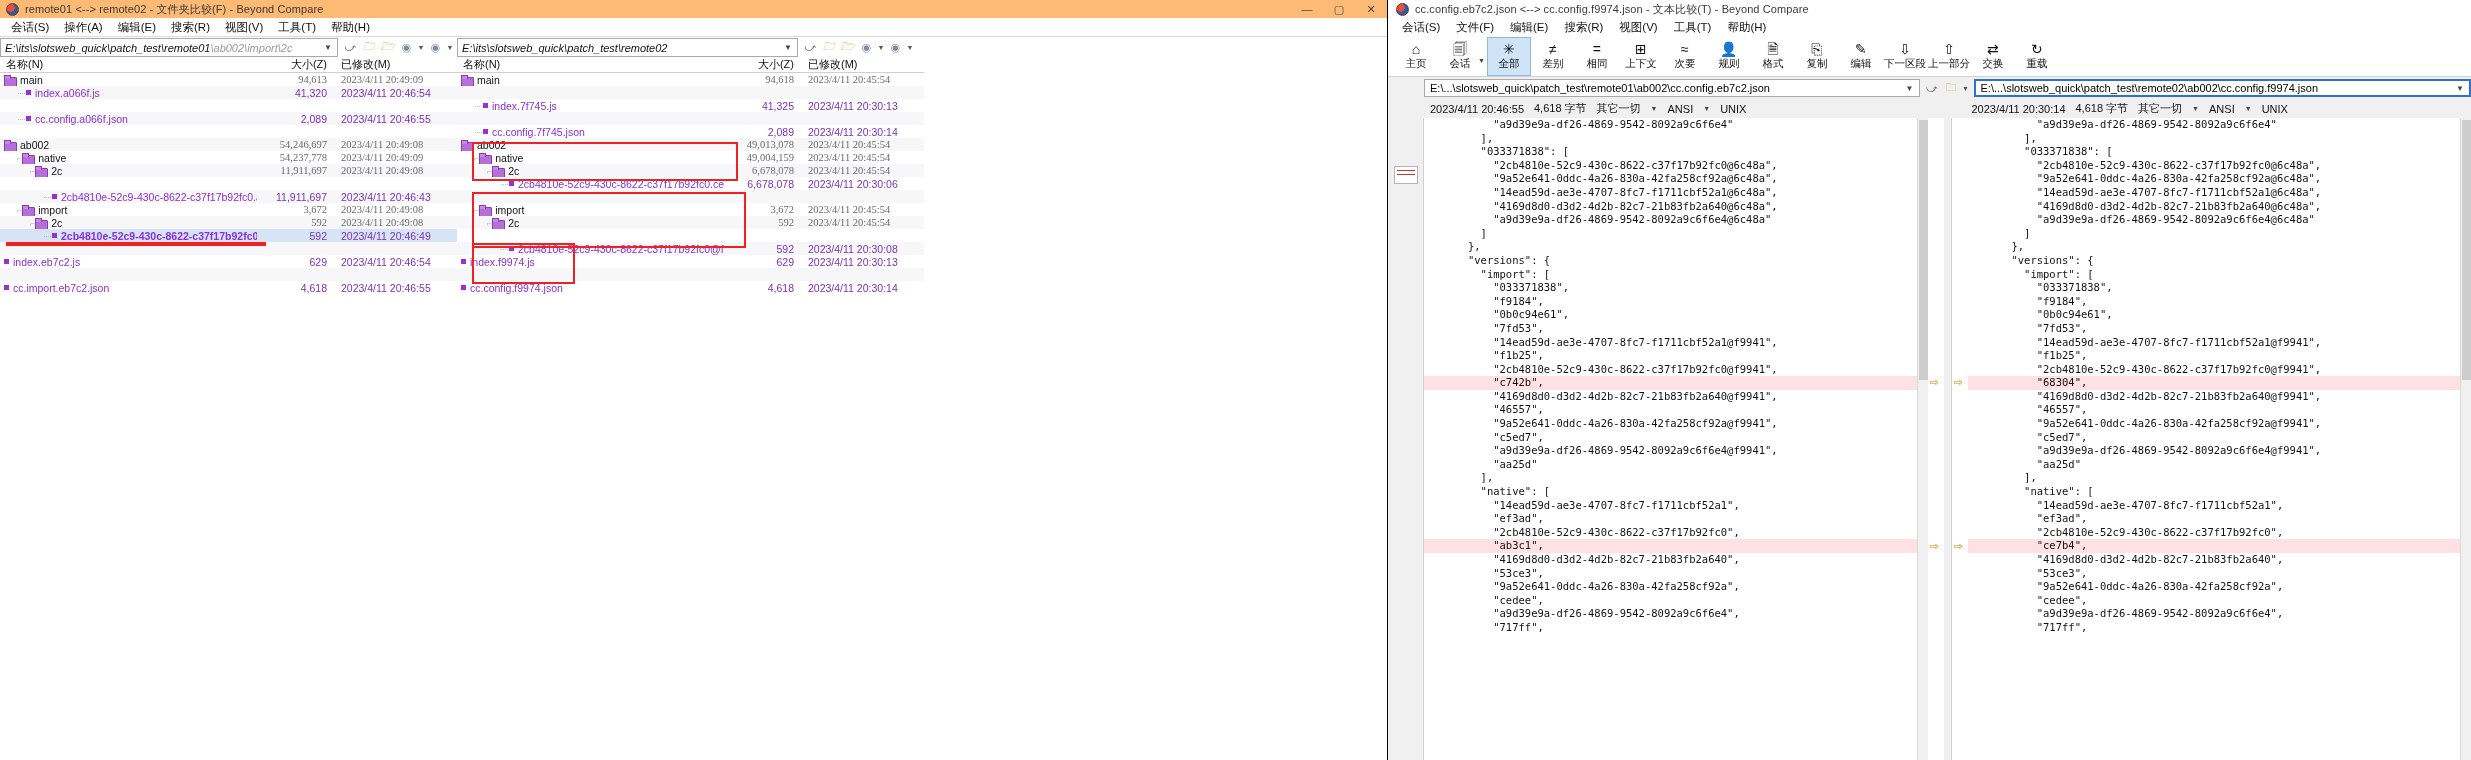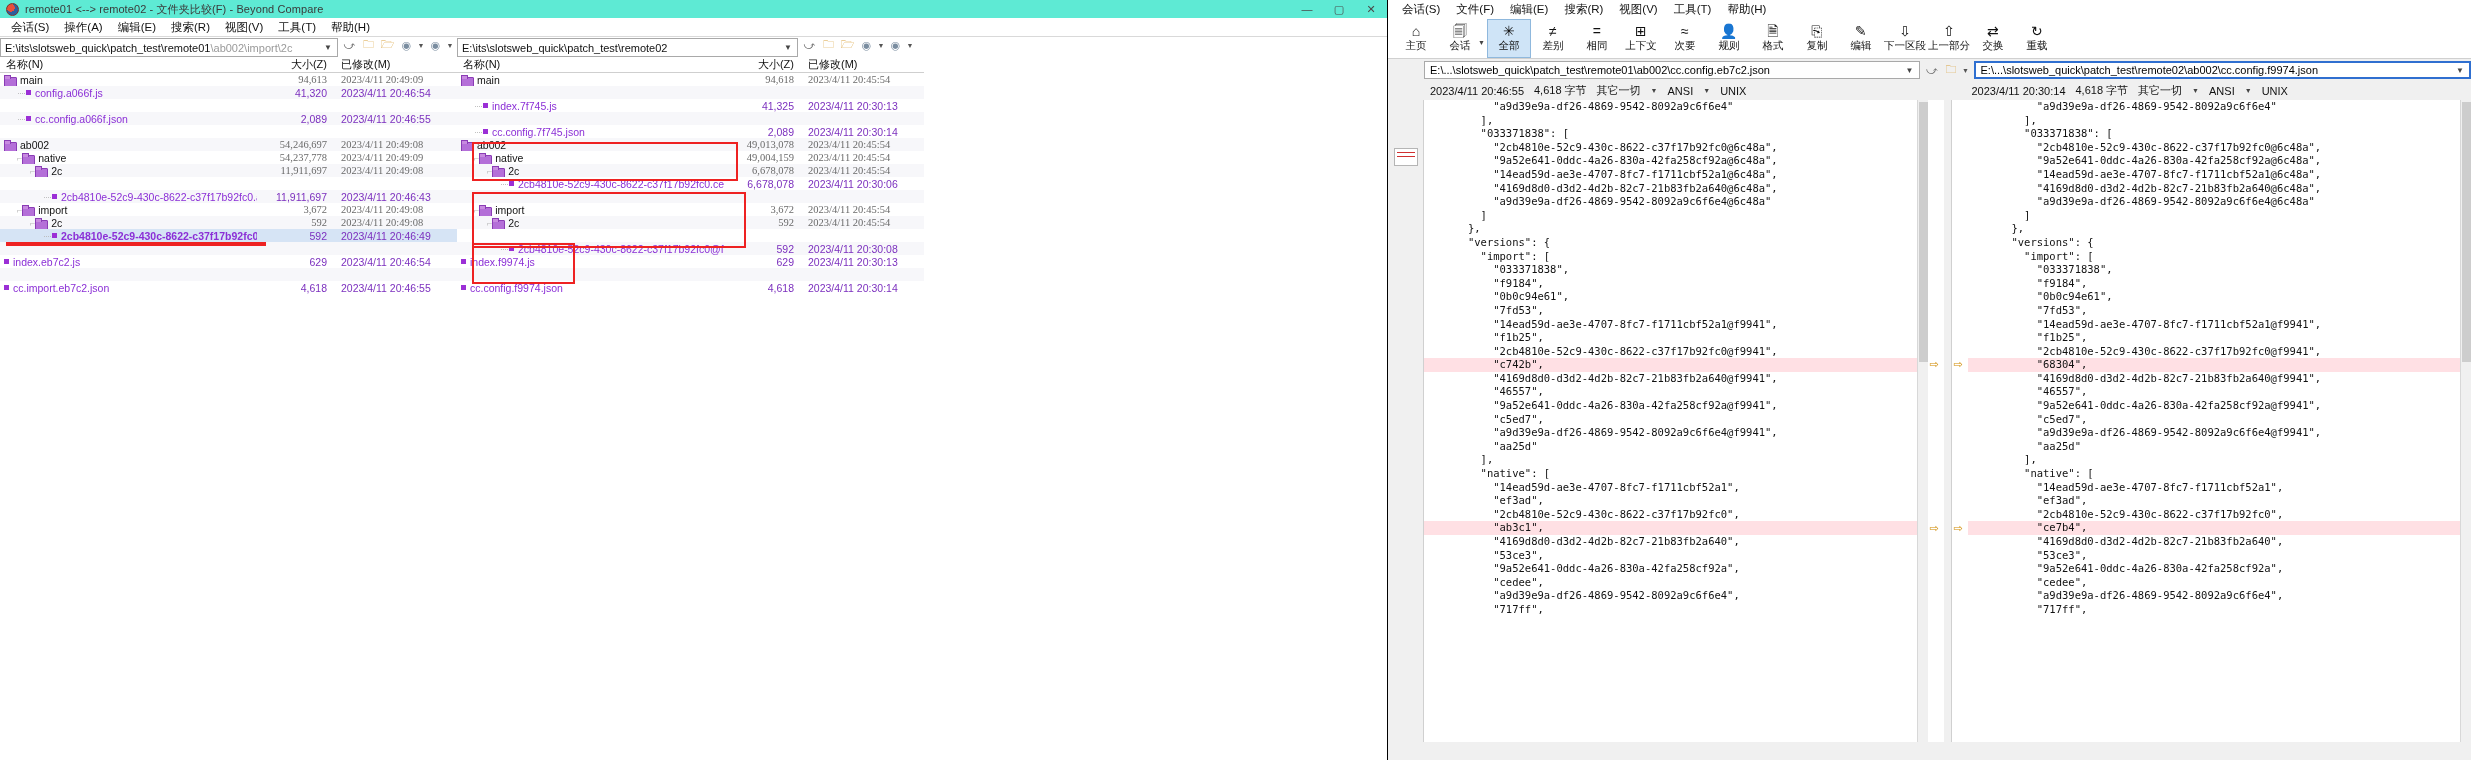--- a/index.html
+++ b/index.html
@@ -3,37 +3,37 @@
 <meta charset="utf-8">
 <style>
   * { box-sizing: border-box; margin:0; padding:0; }
   html,body { width:2471px; height:760px; overflow:hidden; background:#ffffff;
     font-family:"Liberation Sans","DejaVu Sans",sans-serif; }
 
   
   #folder-window{ position:absolute; left:0; top:0; width:1388px; height:760px;
     background:#ffffff; border-right:1px solid #000; }
 
-  .titlebar{ height:18px; background:#5eead4; display:flex; align-items:center;
+  .titlebar{ height:18px; background:#fdba74; display:flex; align-items:center;
     padding-left:6px; font-size:11px; color:#3a3a3a; position:relative; }
   .tb-icon{ width:13px; height:13px; border-radius:50%;
     background:radial-gradient(circle at 35% 35%,#e8503a 0 38%,#2c5f9e 39% 100%);
     border:1px solid #7a3028; margin-right:6px; flex:0 0 auto; }
   .tb-title{ white-space:nowrap; letter-spacing:.1px; }
   .win-btns{ position:absolute; right:0; top:0; height:18px; display:flex; }
   .win-btn{ width:32px; height:18px; display:flex; align-items:center;
     justify-content:center; font-size:11px; color:#4a4a4a; }
 
   .menubar{ height:18px; display:flex; align-items:center; gap:1px;
     padding-left:4px; font-size:11.5px; color:#111; background:#fff; }
   .menubar > div{ padding:1px 7px; white-space:nowrap; }
 
   .pathbar-row{ display:flex; height:21px; align-items:stretch;
     border-top:1px solid #d9d9d9; }
-  .pathzone{ display:flex; align-items:flex-start; flex:0 0 auto; }
+  .pathzone{ display:flex; align-items:center; flex:0 0 auto;font-style:italic; }
   .pathbox{ height:19px; margin-top:1px; border:1px solid #a9a9a9; background:#fff;
     display:flex; align-items:center; padding:0 2px 0 4px; font-size:11px;
     color:#111; white-space:nowrap; overflow:hidden; }
   .pathbox .dim{ color:#9a9a9a; }
   .path-caret{ width:14px; text-align:center; font-size:8px; color:#444; flex:0 0 auto;}
   .pathtools{ display:flex; align-items:center; gap:2px; padding:0 3px; }
   .ptool{ width:17px; height:17px; display:flex; align-items:center;
     justify-content:center; font-size:11px; color:#6b6b6b; }
   .ptool.fold{ color:#d9a441; }
   .ptool.circ{ color:#7a8da0; }
@@ -200,21 +200,21 @@
               <span class="folder-ico"></span>
               <span class="fname">main</span>
             </div>
             <div class="r-size">94,613</div>
             <div class="r-date">2023/4/11 20:49:09</div>
           </div>
           <div class="row alt">
             <div class="r-name" style="padding-left: 17px;">
               <span class="tree-dash">····</span>
               <span class="file-ico"></span>
-              <span class="fname">config.a066f.js</span>
+              <span class="fname">index.a066f.js</span>
             </div>
             <div class="r-size">41,320</div>
             <div class="r-date">2023/4/11 20:46:54</div>
           </div>
           <div class="row">
             <div class="r-name" style="padding-left: 17px;"></div>
             <div class="r-size"></div>
             <div class="r-date"></div>
           </div>
           <div class="row alt">
@@ -470,20 +470,24 @@
     </div>
   </div>
 
   <div class="hl-box" style="left:472px;top:142px;width:266px;height:39px"></div>
   <div class="hl-box" style="left:472px;top:192px;width:274px;height:56px"></div>
   <div class="hl-box" style="left:472px;top:243px;width:103px;height:41px"></div>
 </div>
 
 <div id="text-window">
 
+  <div class="t-titlebar">
+    <div class="tb-icon"></div>
+    <div class="tb-title">cc.config.eb7c2.json &lt;--&gt; cc.config.f9974.json - 文本比较(T) - Beyond Compare</div>
+  </div>
 
   <div class="t-menubar">
     <div>会话(S)</div>
     <div>文件(F)</div>
     <div>编辑(E)</div>
     <div>搜索(R)</div>
     <div>视图(V)</div>
     <div>工具(T)</div>
     <div>帮助(H)</div>
   </div>

